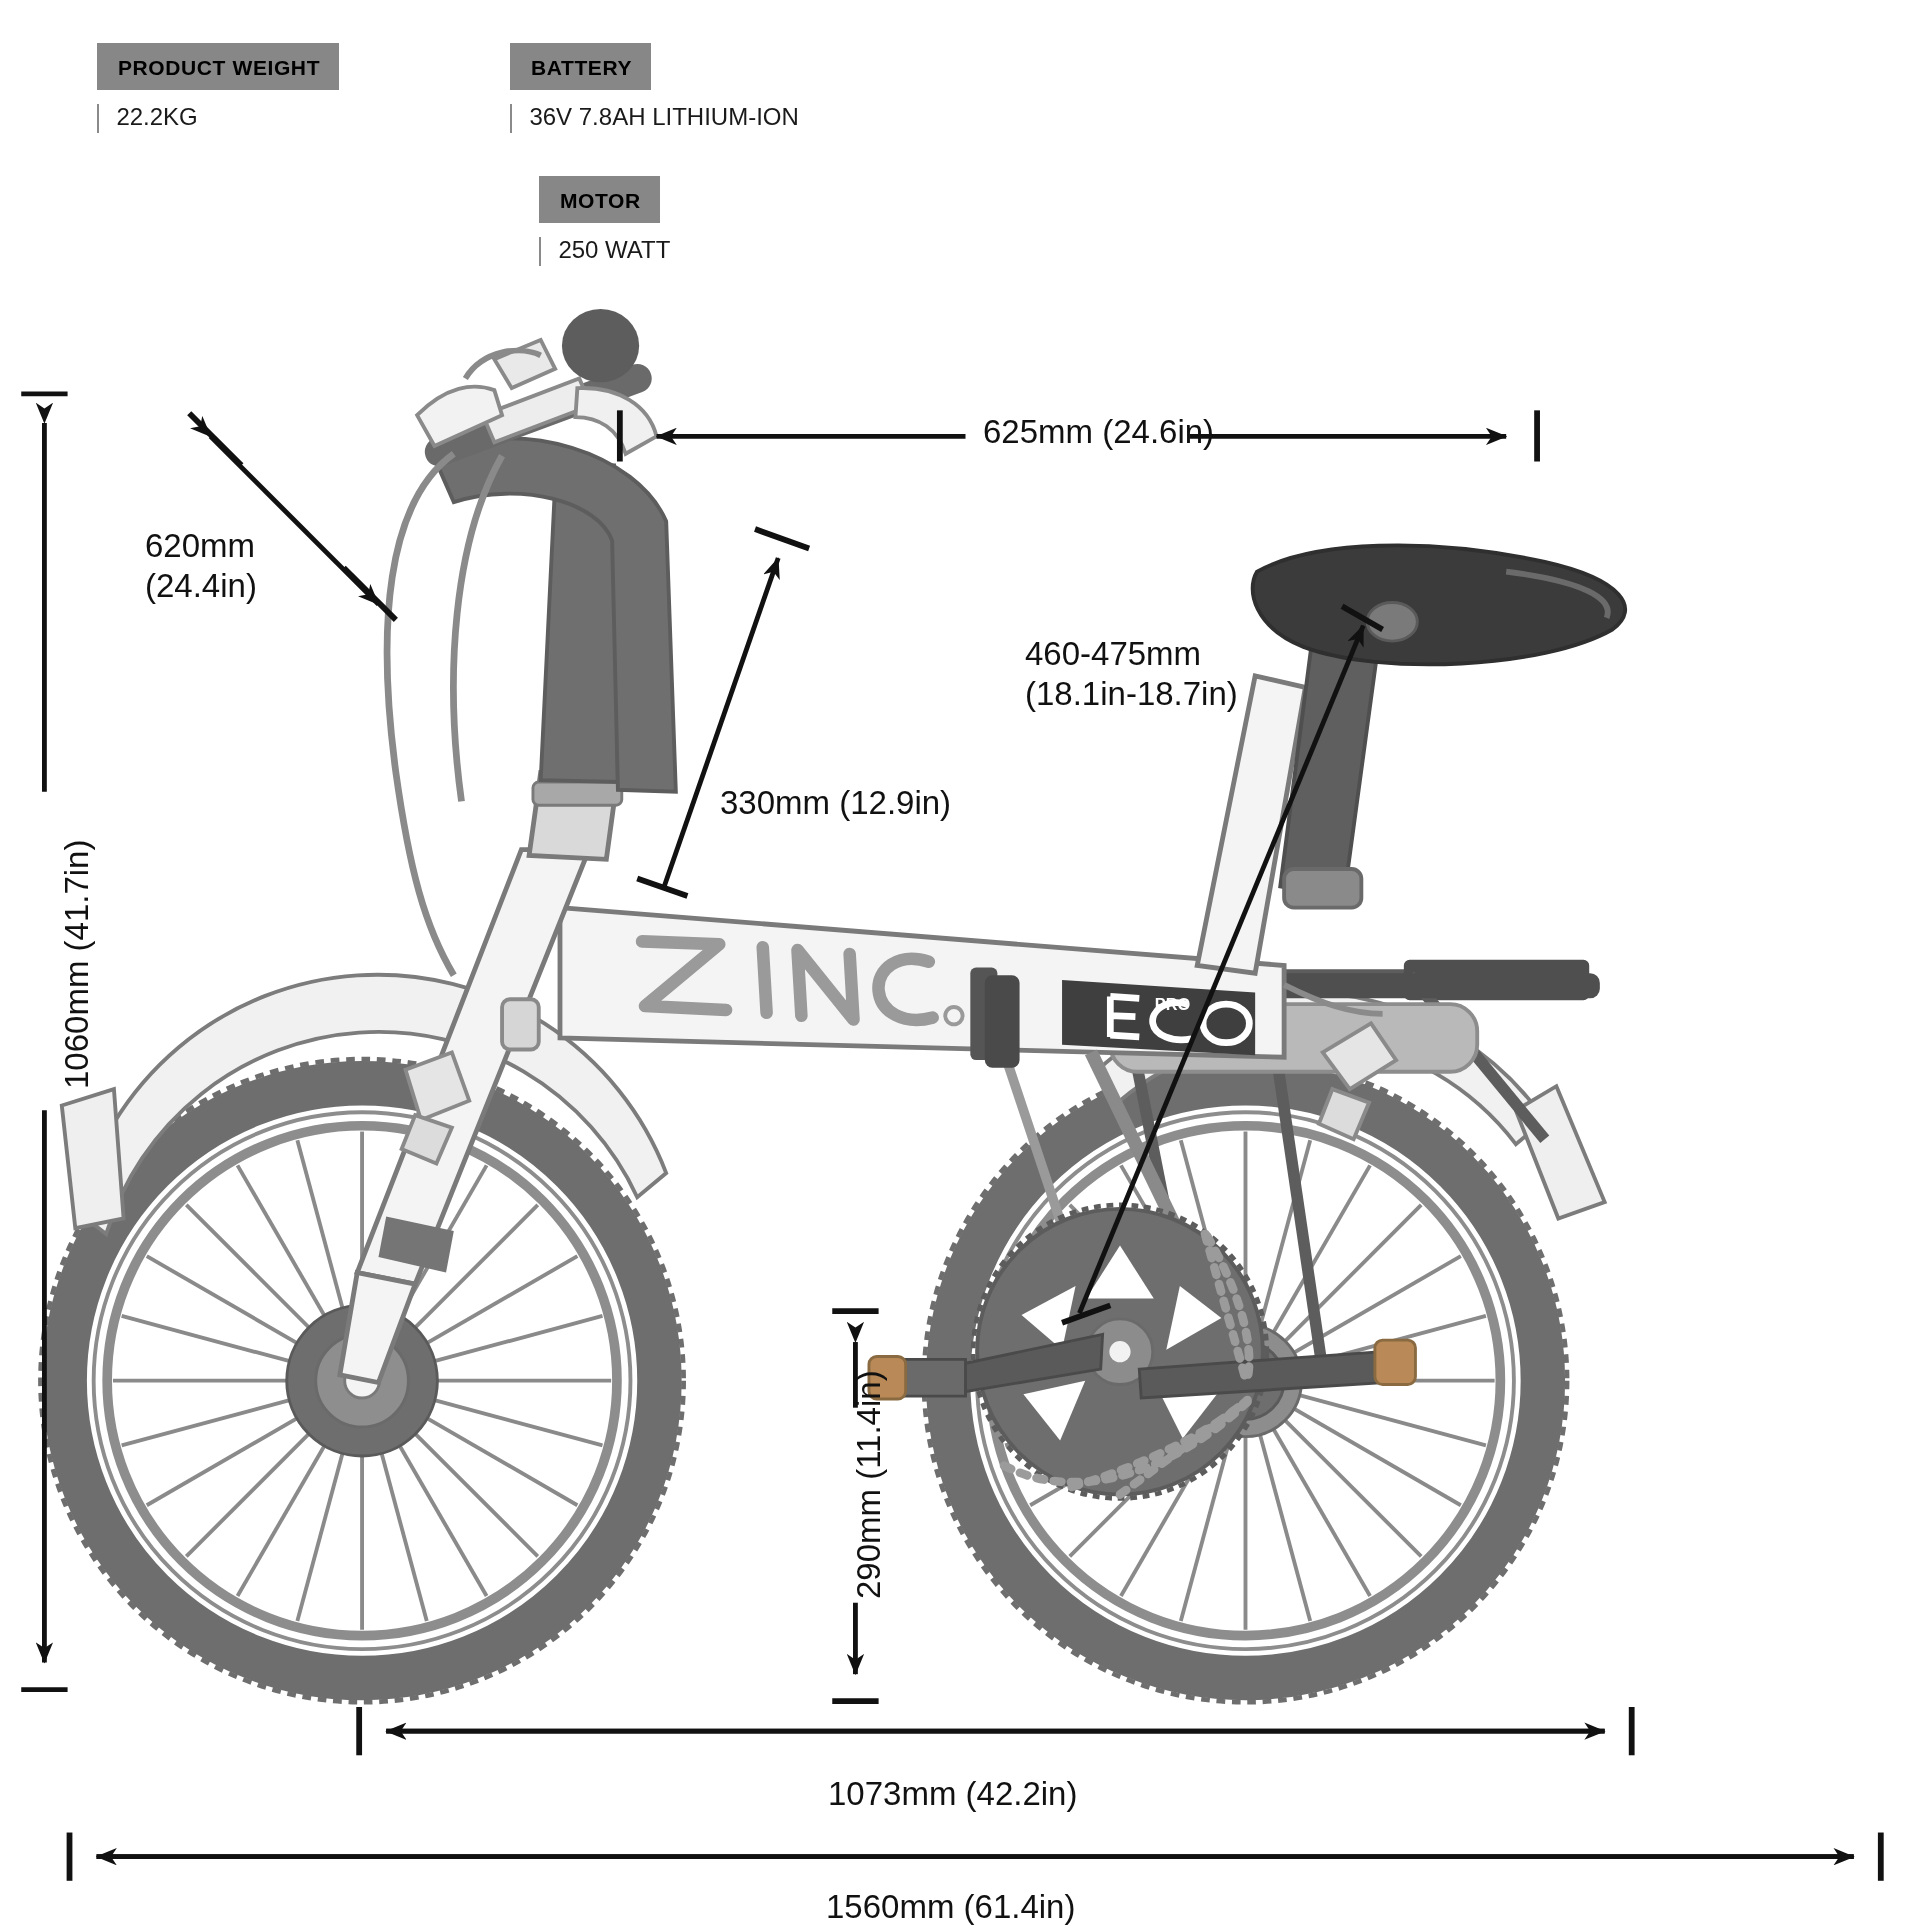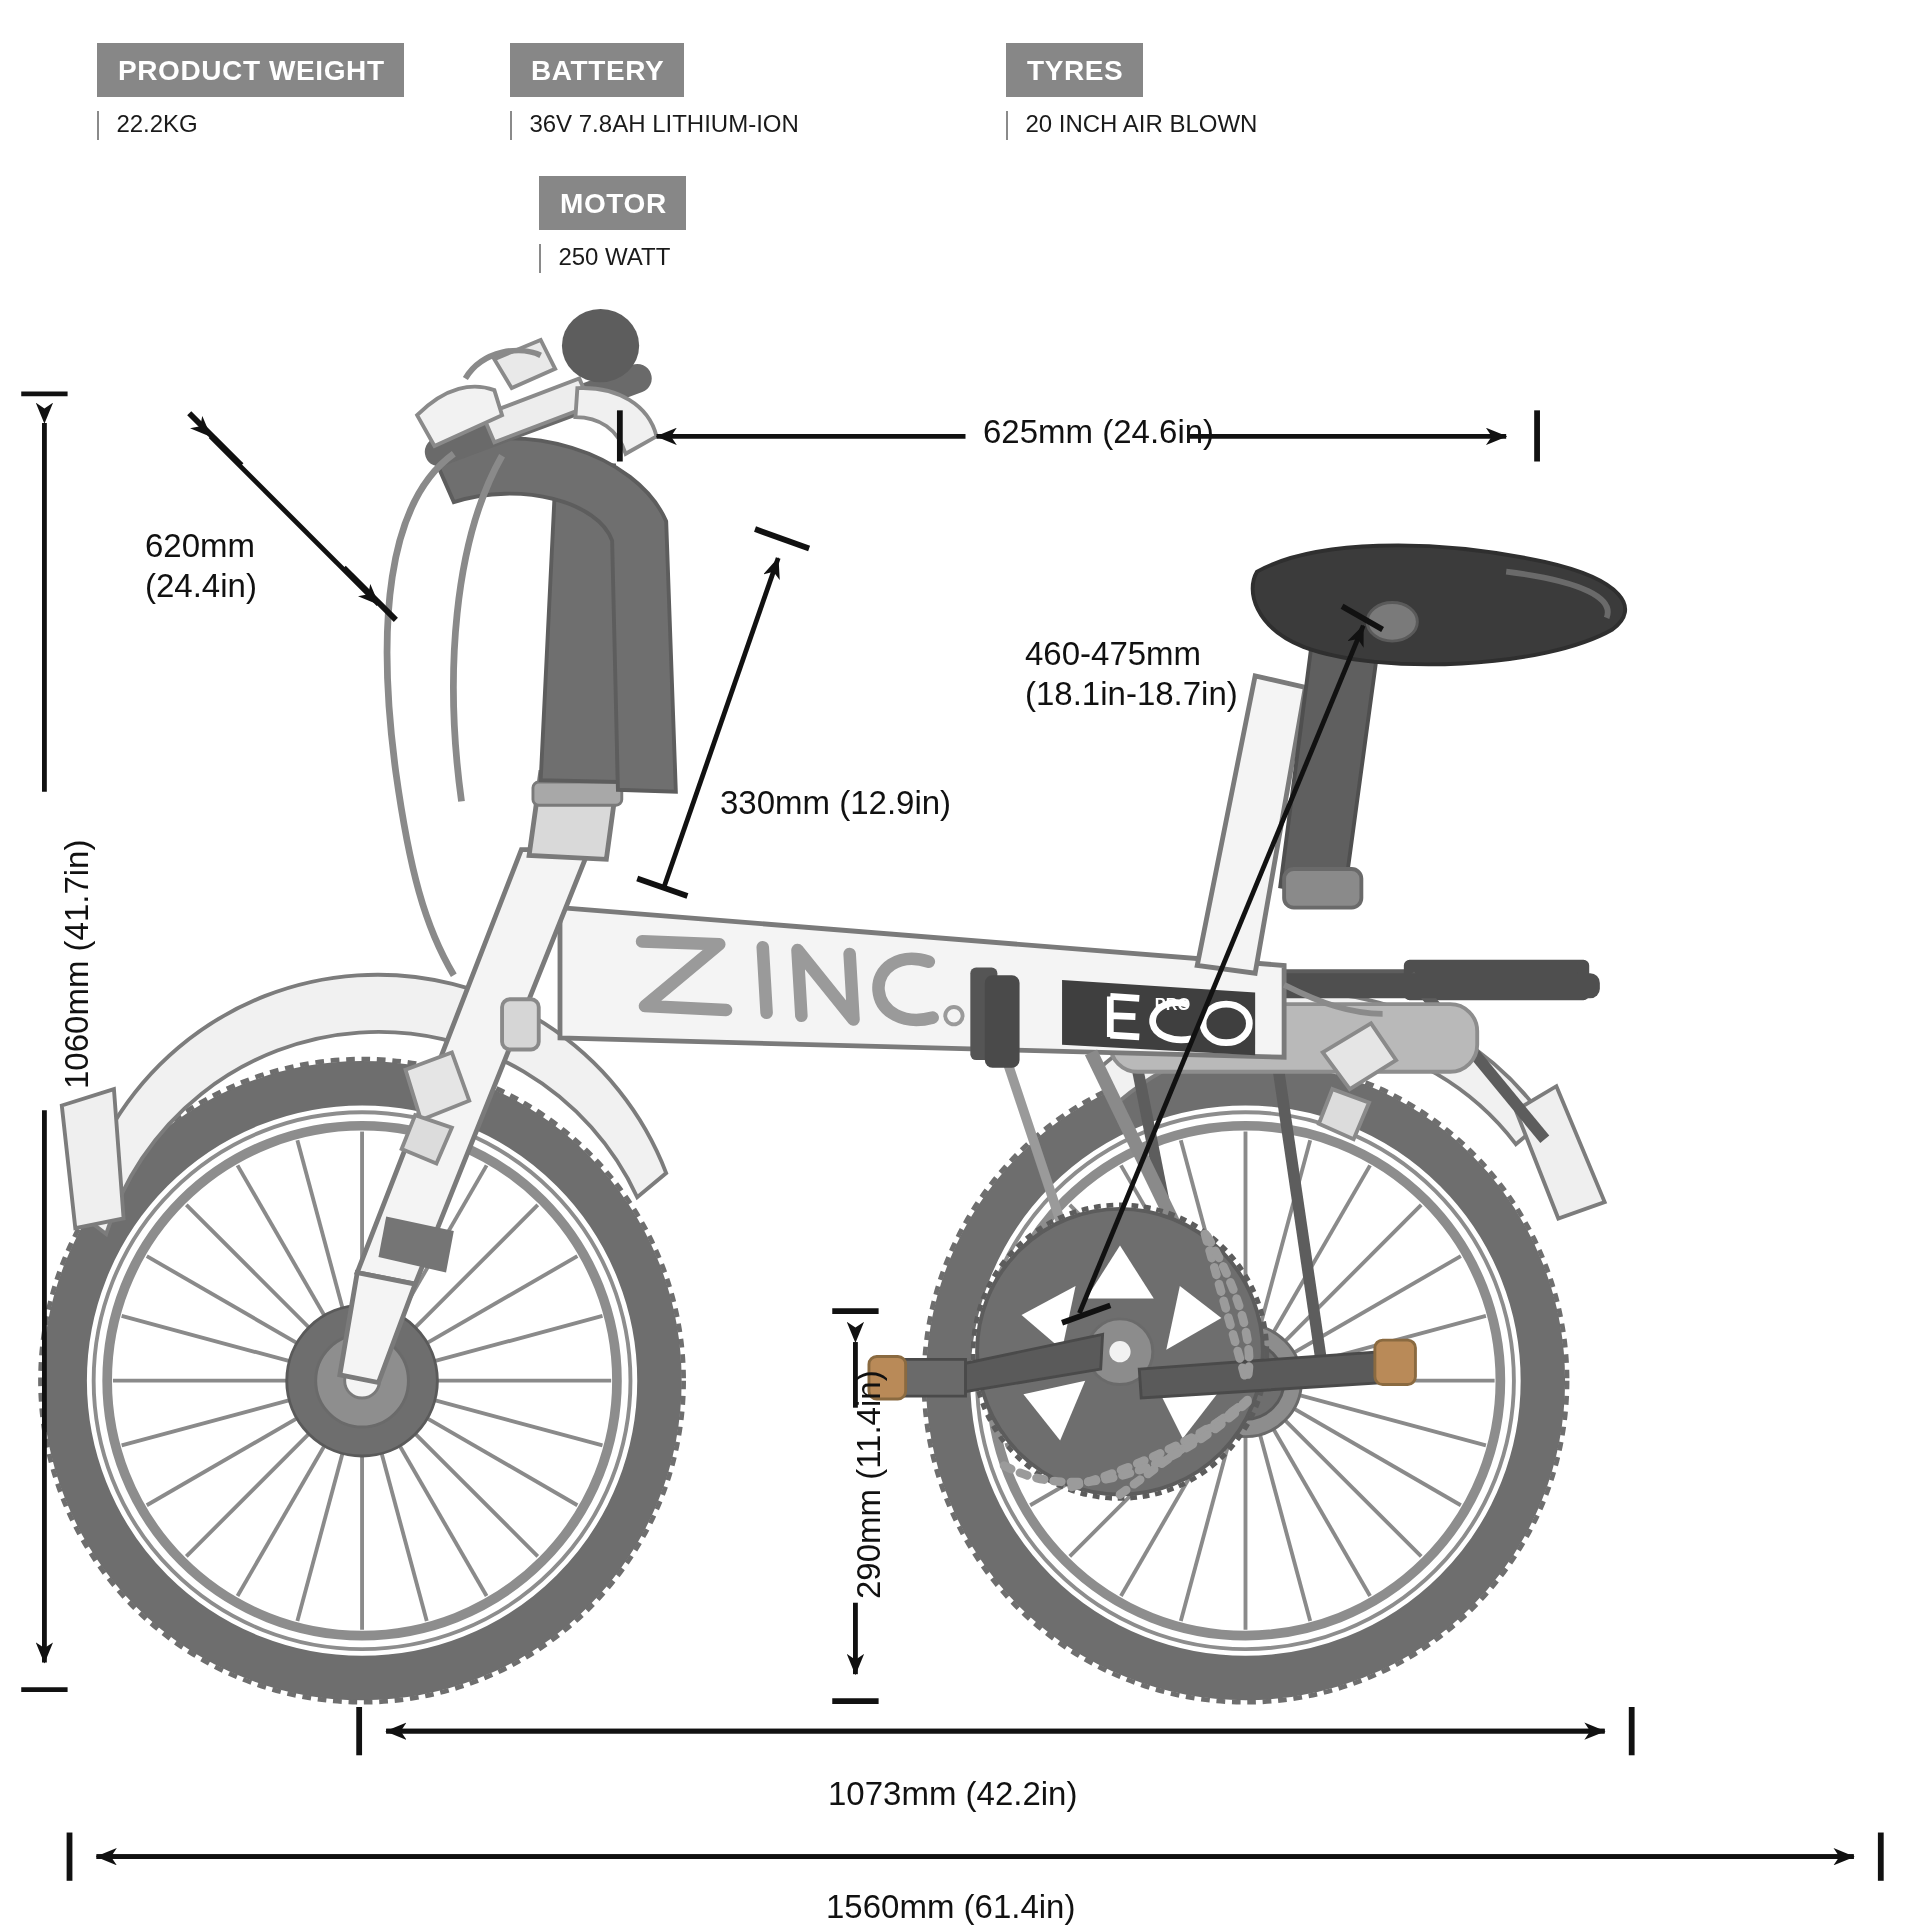--- a/index.html
+++ b/index.html
@@ -6,22 +6,22 @@
   body{
     width:1931px;height:1931px;background:#ffffff;
     font-family:"Liberation Sans", sans-serif;
     -webkit-font-smoothing:antialiased;
   }
   #stage{position:relative;width:1931px;height:1931px;overflow:hidden;background:#fff;}
 
   
   .spec{position:absolute;}
   .spec .bar{
-    background:#878787;color:#ffffff;
-    font-weight:bold;font-size:28px;letter-spacing:0.6px;
+    background:#878787;color:#000000;
+    font-weight:bold;font-size:21px;letter-spacing:0.6px;
     padding:13.5px 19.3px 12.6px 21px;display:inline-block;white-space:nowrap;
     line-height:1;
   }
   .spec .val{
     border-left:2.9px solid #8a8a8a;
     margin-top:13.5px;padding:0 0 3.9px 17.4px;
     font-size:24px;color:#1a1a1a;white-space:nowrap;line-height:1.05;
     font-weight:400;
   }
 
@@ -46,24 +46,20 @@
   <div class="spec" style="left:510px;top:43px;">
     <div class="bar">BATTERY</div>
     <div class="val">36V 7.8AH LITHIUM-ION</div>
   </div>
 
   <div class="spec" style="left:539px;top:176px;">
     <div class="bar">MOTOR</div>
     <div class="val">250 WATT</div>
   </div>
 
-  <div class="spec" style="left:1006px;top:43px;">
-    <div class="bar">TYRES</div>
-    <div class="val">20 INCH AIR BLOWN</div>
-  </div>
 
   <svg class="layer" viewBox="0 0 2000 2000">
     <defs>
       <g id="spokeset">
         <line x1="0" y1="0" x2="0" y2="-255" stroke="#7b7b7b" stroke-width="4"></line>
       </g>
     </defs>
 
     <g>
       <circle cx="375" cy="1430" r="308" fill="none" stroke="#6e6e6e" stroke-width="46"></circle>

